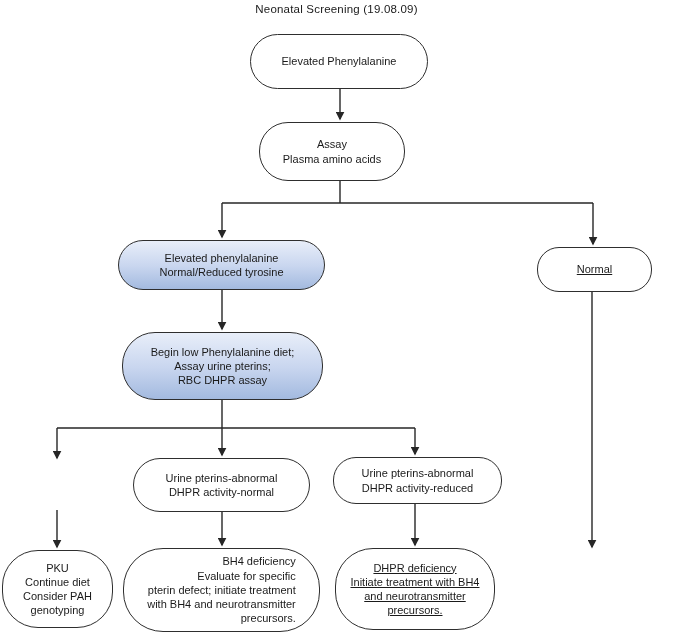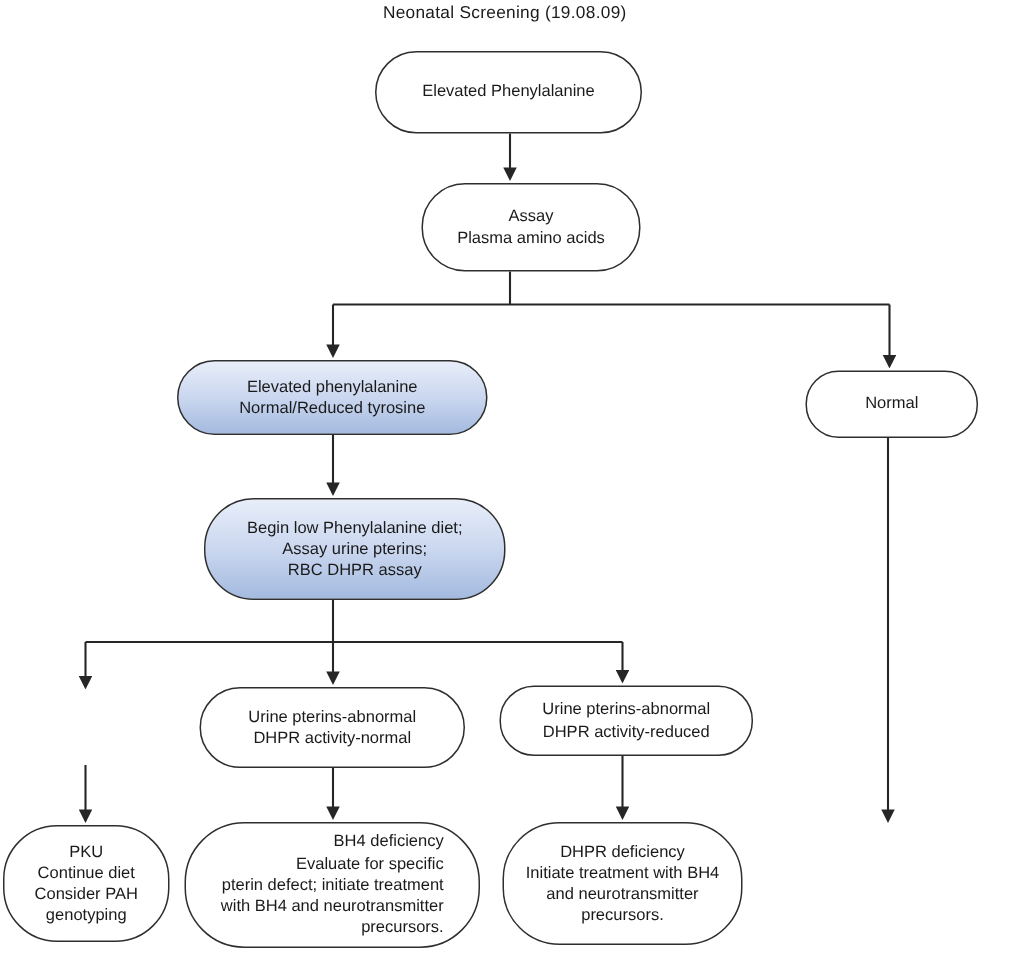--- a/index.html
+++ b/index.html
@@ -55,30 +55,30 @@
       var(--hl-top, #e8eef9) 0%,
       var(--hl-mid, #c9d6ef) 52%,
       var(--hl-bottom, #a3badf) 100%);
     border-width: 1.5px;
   }
   .node-label {
     white-space: pre;
   }
   
   .n-elevated  { left: 250px; top: 34px;  width: 178px; height: 55px; border-radius: 28px; }
-  .n-assay     { left: 281px; top: 122px; width: 146px; height: 59px; border-radius: 29px; }
+  .n-assay     { left: 259px; top: 122px; width: 146px; height: 59px; border-radius: 29px; }
   .n-elevtyr   { left: 118px; top: 240px; width: 207px; height: 50px; border-radius: 25px; }
-  .n-normal    { left: 537px; top: 247px; width: 115px; height: 45px; border-radius: 22px; }
-  .n-begin     { left: 136px; top: 332px; width: 201px; height: 68px; border-radius: 33px; }
+  .n-normal    { left: 537px; top: 247px; width: 115px; height: 45px; border-radius: 22px; text-decoration: underline; }
+  .n-begin     { left: 122px; top: 332px; width: 201px; height: 68px; border-radius: 33px; }
   .n-urinenorm { left: 5px;   top: 461px; width: 103px; height: 49px; border-radius: 24px; }
   .n-urineabn1 { left: 133px; top: 458px; width: 177px; height: 54px; border-radius: 27px; }
   .n-urineabn2 { left: 333px; top: 457px; width: 169px; height: 47px; border-radius: 23px; }
   .n-pku       { left: 2px;   top: 550px; width: 111px; height: 78px; border-radius: 36px; }
   .n-bh4       { left: 123px; top: 548px; width: 197px; height: 84px; border-radius: 40px; text-align: right; }
-  .n-dhpr      { left: 335px; top: 548px; width: 160px; height: 82px; border-radius: 38px; }
+  .n-dhpr      { left: 335px; top: 548px; width: 160px; height: 82px; border-radius: 38px; text-decoration: underline; }
   .n-newborn   { left: 513px; top: 550px; width: 154px; height: 82px; border-radius: 38px; }
 </style>
 </head>
 <body>
 
 <div class="canvas">
 
   <div class="title">Neonatal Screening (19.08.09)</div>
 
   <svg class="connectors" viewBox="0 0 673 637" xmlns="http://www.w3.org/2000/svg" aria-hidden="true">

